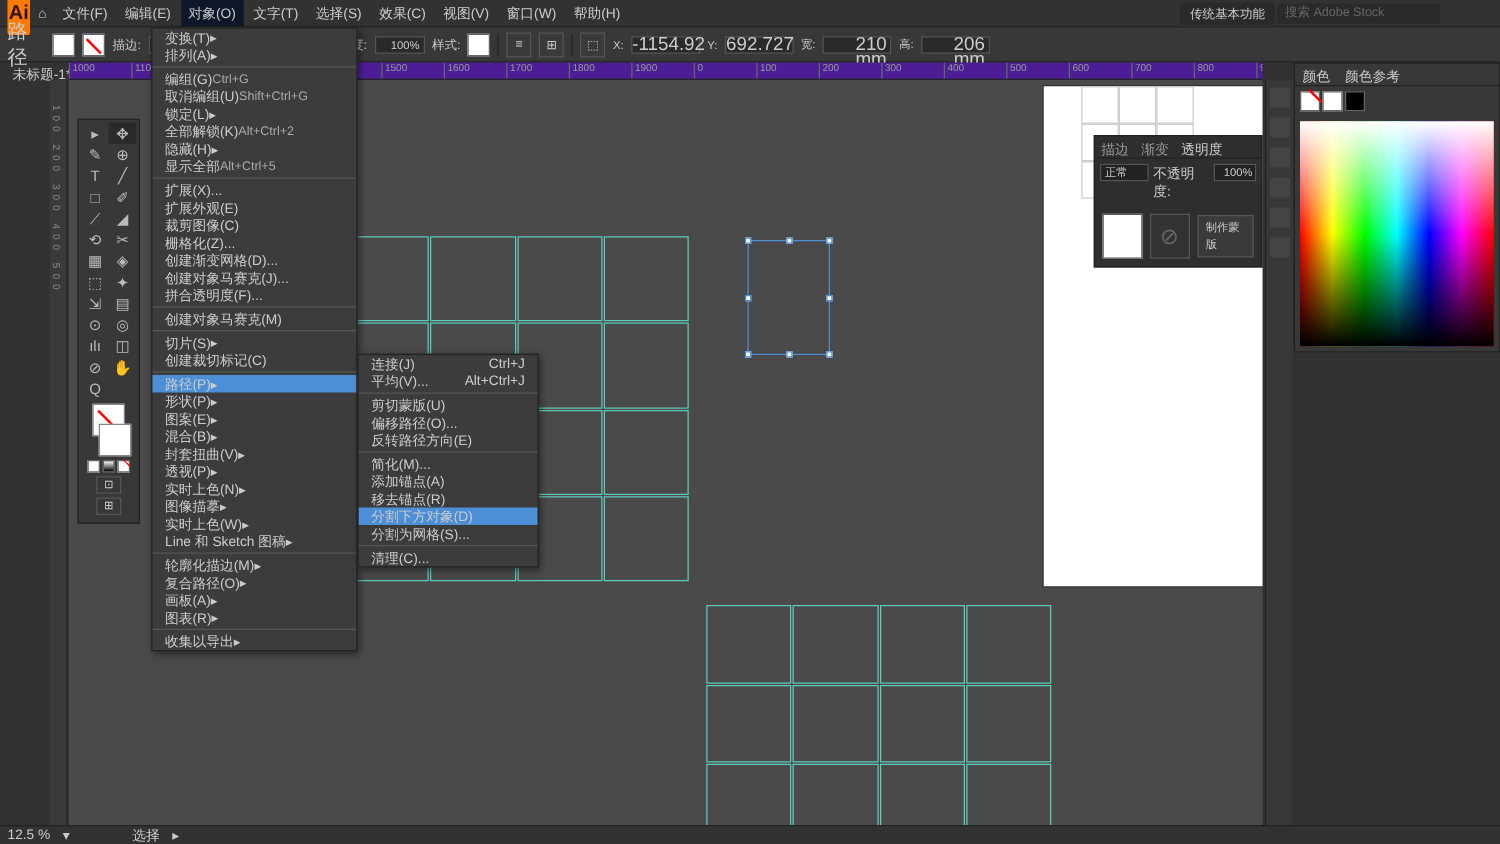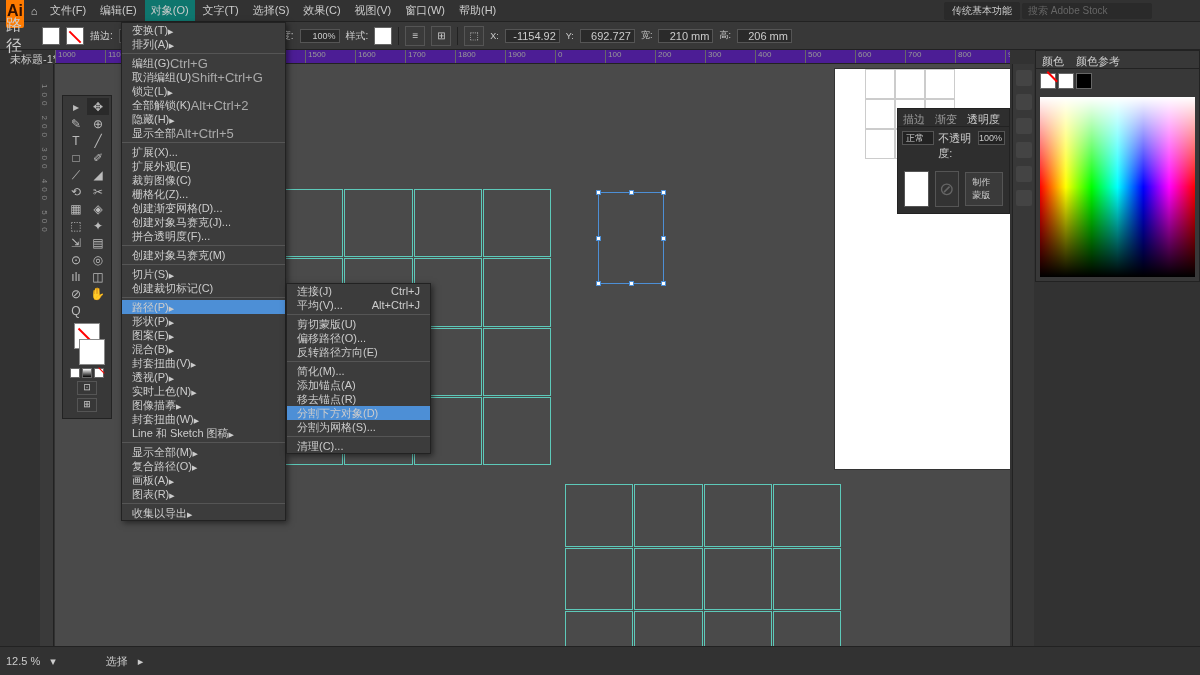--- a/index.html
+++ b/index.html
@@ -1,41 +1,41 @@
 <!DOCTYPE html>
 <html><head>
 <meta charset="utf-8">
 <style>
 *{margin:0;padding:0;box-sizing:border-box;font-family:"Microsoft YaHei",Arial,sans-serif;font-size:11px;color:#ccc;user-select:none}
 body{background:#323232;width:1200px;height:675px;overflow:hidden;position:relative}
 .menubar{height:22px;background:#323232;display:flex;align-items:center;padding:0 6px;gap:2px;border-bottom:1px solid #222}
 .menubar .logo{width:18px;height:35px;background:#ff7b00;color:#310;font-weight:bold;display:flex;align-items:center;justify-content:center;border-radius:2px;font-size:16px}
 .menubar .home{width:16px;height:16px;display:flex;align-items:center;justify-content:center}
 .menubar .mitem{padding:3px 6px;cursor:pointer}
-.menubar .mitem.active{background:#0f766e}
+.menubar .mitem.active{background:#0f172a}
 .menubar .spacer{flex:1}
 .menubar .workspace{background:#2a2a2a;padding:2px 8px;border-radius:2px;font-size:10px}
 .menubar .search{width:130px;height:16px;background:#2a2a2a;border-radius:2px;font-size:10px;color:#666;padding:0 6px;line-height:16px}
 .controlbar{height:28px;background:#383838;border-bottom:1px solid #222;display:flex;align-items:center;padding:0 6px;gap:6px}
 .controlbar .swatch{width:18px;height:18px;border:1px solid #666}
 .controlbar .sw-white{background:#fff}
 .controlbar .sw-redline{background:#fff;position:relative}
 .controlbar .sw-redline::after{content:"";position:absolute;left:0;right:0;top:50%;height:2px;background:red;transform:rotate(45deg)}
 .controlbar .stroke{width:40px;height:14px;background:#2a2a2a;border:1px solid #555;font-size:9px;text-align:right;padding-right:3px;line-height:12px}
 .controlbar .sep{width:1px;height:18px;background:#222}
-.controlbar .num{width:55px;height:14px;background:#2a2a2a;border:1px solid #555;font-size:11px;text-align:right;padding-right:3px;line-height:12px}
+.controlbar .num{width:55px;height:14px;background:#2a2a2a;border:1px solid #555;font-size:15px;text-align:right;padding-right:3px;line-height:12px}
 .controlbar .btn{width:20px;height:20px;border:1px solid #555;background:#3a3a3a;display:flex;align-items:center;justify-content:center;font-size:10px}
 .controlbar .label{font-size:10px}
 .dropdown1{position:absolute;left:121px;top:22px;width:165px;background:#3c3c3c;border:1px solid #222;box-shadow:2px 2px 6px rgba(0,0,0,.5);z-index:100}
 .dropdown1 .dd-item{height:14px;padding:0 10px;display:flex;align-items:center;justify-content:flex-start;font-size:10px;position:relative}
 .dropdown1 .dd-item:hover,.dropdown1 .dd-item.hl{background:#4d8fd6;color:#fff}
 .dropdown1 .dd-item.disabled{color:#777}
 .dropdown1 .dd-sep{height:1px;background:#555;margin:2px 0}
 .dropdown1 .dd-item .arrow::after{content:"▶";font-size:7px}
-.dropdown1 .dd-item .shortcut{font-size:13px;color:#aaa}
+.dropdown1 .dd-item .shortcut{font-size:10px;color:#aaa}
 .dropdown2{position:absolute;left:286px;top:283px;width:145px;background:#3c3c3c;border:1px solid #222;box-shadow:2px 2px 6px rgba(0,0,0,.5);z-index:101}
 .dropdown2 .dd-item{height:14px;padding:0 10px;display:flex;align-items:center;justify-content:space-between;font-size:10px}
 .dropdown2 .dd-item.hl{background:#4d8fd6;color:#fff}
 .dropdown2 .dd-item.disabled{color:#777}
 .dropdown2 .dd-sep{height:1px;background:#555;margin:2px 0}
 .tabs{position:absolute;left:0;top:50px;height:18px;display:flex;align-items:center;padding:0 6px}
 .tabs .tab{font-size:10px;color:#ccc;padding:2px 4px}
 .tabs .tab .x{margin-left:6px;color:#aaa}
 .ruler-h{position:absolute;left:55px;right:190px;top:50px;height:14px;background:#4c1d95;border-bottom:1px solid #222;display:flex;overflow:hidden}
 .ruler-h .tick{flex:0 0 50px;border-left:1px solid #666;font-size:8px;padding-left:2px;color:#999;height:100%}
@@ -58,32 +58,32 @@
 .selected-rect{position:absolute;border:1px solid #4d8fd6}
 .selected-rect .h{position:absolute;width:5px;height:5px;background:#fff;border:1px solid #4d8fd6}
 .panel-right{position:absolute;right:166px;top:64px;width:22px;bottom:15px;background:#383838;border-left:1px solid #222;display:flex;flex-direction:column;align-items:center;gap:8px;padding-top:6px}
 .panel-right .picon{width:16px;height:16px;background:#444;border-radius:2px}
 .colorpanel{position:absolute;right:0;top:50px;width:165px;background:#383838;border:1px solid #222}
 .colorpanel .cp-tabs{display:flex;height:18px;border-bottom:1px solid #222;font-size:10px}
 .colorpanel .cp-tabs span{padding:3px 6px}
 .colorpanel .cp-row{display:flex;padding:4px;gap:2px}
 .colorpanel .cp-sw{width:16px;height:16px;border:1px solid #666}
 .colorpanel .spectrum{height:180px;margin:4px;background:linear-gradient(to bottom,#fff 0%,transparent 50%,#000 100%),linear-gradient(to right,#f00,#ff0,#0f0,#0ff,#00f,#f0f,#f00)}
-.transparency{position:absolute;right:190px;top:108px;width:113px;background:#2e2e2e;border:1px solid #222;z-index:50}
+.transparency{position:absolute;right:190px;top:108px;width:135px;background:#2e2e2e;border:1px solid #222;z-index:50}
 .transparency .tp-tabs{display:flex;height:18px;font-size:10px;border-bottom:1px solid #222}
 .transparency .tp-tabs span{padding:3px 5px;color:#999}
 .transparency .tp-tabs span.act{color:#ccc}
 .transparency .tp-row{display:flex;align-items:flex-start;padding:4px;gap:4px;font-size:10px}
 .transparency .tp-mode{width:40px;height:14px;background:#222;border:1px solid #555;font-size:9px;line-height:12px;padding:0 3px}
 .transparency .tp-num{width:35px;height:14px;background:#222;border:1px solid #555;font-size:9px;text-align:right;padding-right:2px;line-height:12px}
 .transparency .tp-thumbs{display:flex;padding:6px;gap:6px;align-items:center}
 .transparency .tp-thumb{width:36px;height:36px;background:#fff;border:1px solid #555}
 .transparency .tp-mask{width:36px;height:36px;background:#333;border:1px solid #555;display:flex;align-items:center;justify-content:center;color:#666;font-size:18px}
 .transparency .tp-btn{padding:3px 6px;background:#3a3a3a;border:1px solid #555;font-size:9px}
-.statusbar{position:absolute;left:0;right:0;bottom:0;height:29px;background:#323232;border-top:1px solid #222;display:flex;align-items:center;padding:0 6px;font-size:10px;gap:10px}
+.statusbar{position:absolute;left:0;right:0;bottom:0;height:15px;background:#323232;border-top:1px solid #222;display:flex;align-items:center;padding:0 6px;font-size:10px;gap:10px}
 </style>
 </head>
 <body>
 
 <div class="menubar">
   <div class="logo">Ai</div>
   <div class="home">⌂</div>
   <div class="mitem">文件(F)</div>
   <div class="mitem">编辑(E)</div>
   <div class="mitem active">对象(O)</div>
@@ -421,30 +421,30 @@
     </div>
     <div class="dd-item">
       <span>实时上色(N)</span>
       <span class="arrow"></span>
     </div>
     <div class="dd-item">
       <span>图像描摹</span>
       <span class="arrow"></span>
     </div>
     <div class="dd-item">
-      <span>封套扭曲(W)</span>
+      <span>实时上色(W)</span>
       <span class="arrow"></span>
     </div>
     <div class="dd-item">
       <span>Line 和 Sketch 图稿</span>
       <span class="arrow"></span>
     </div>
     <div class="dd-sep"></div>
     <div class="dd-item">
-      <span>显示全部(M)</span>
+      <span>轮廓化描边(M)</span>
       <span class="arrow"></span>
     </div>
     <div class="dd-item">
       <span>复合路径(O)</span>
       <span class="arrow"></span>
     </div>
     <div class="dd-item">
       <span>画板(A)</span>
       <span class="arrow"></span>
     </div>

